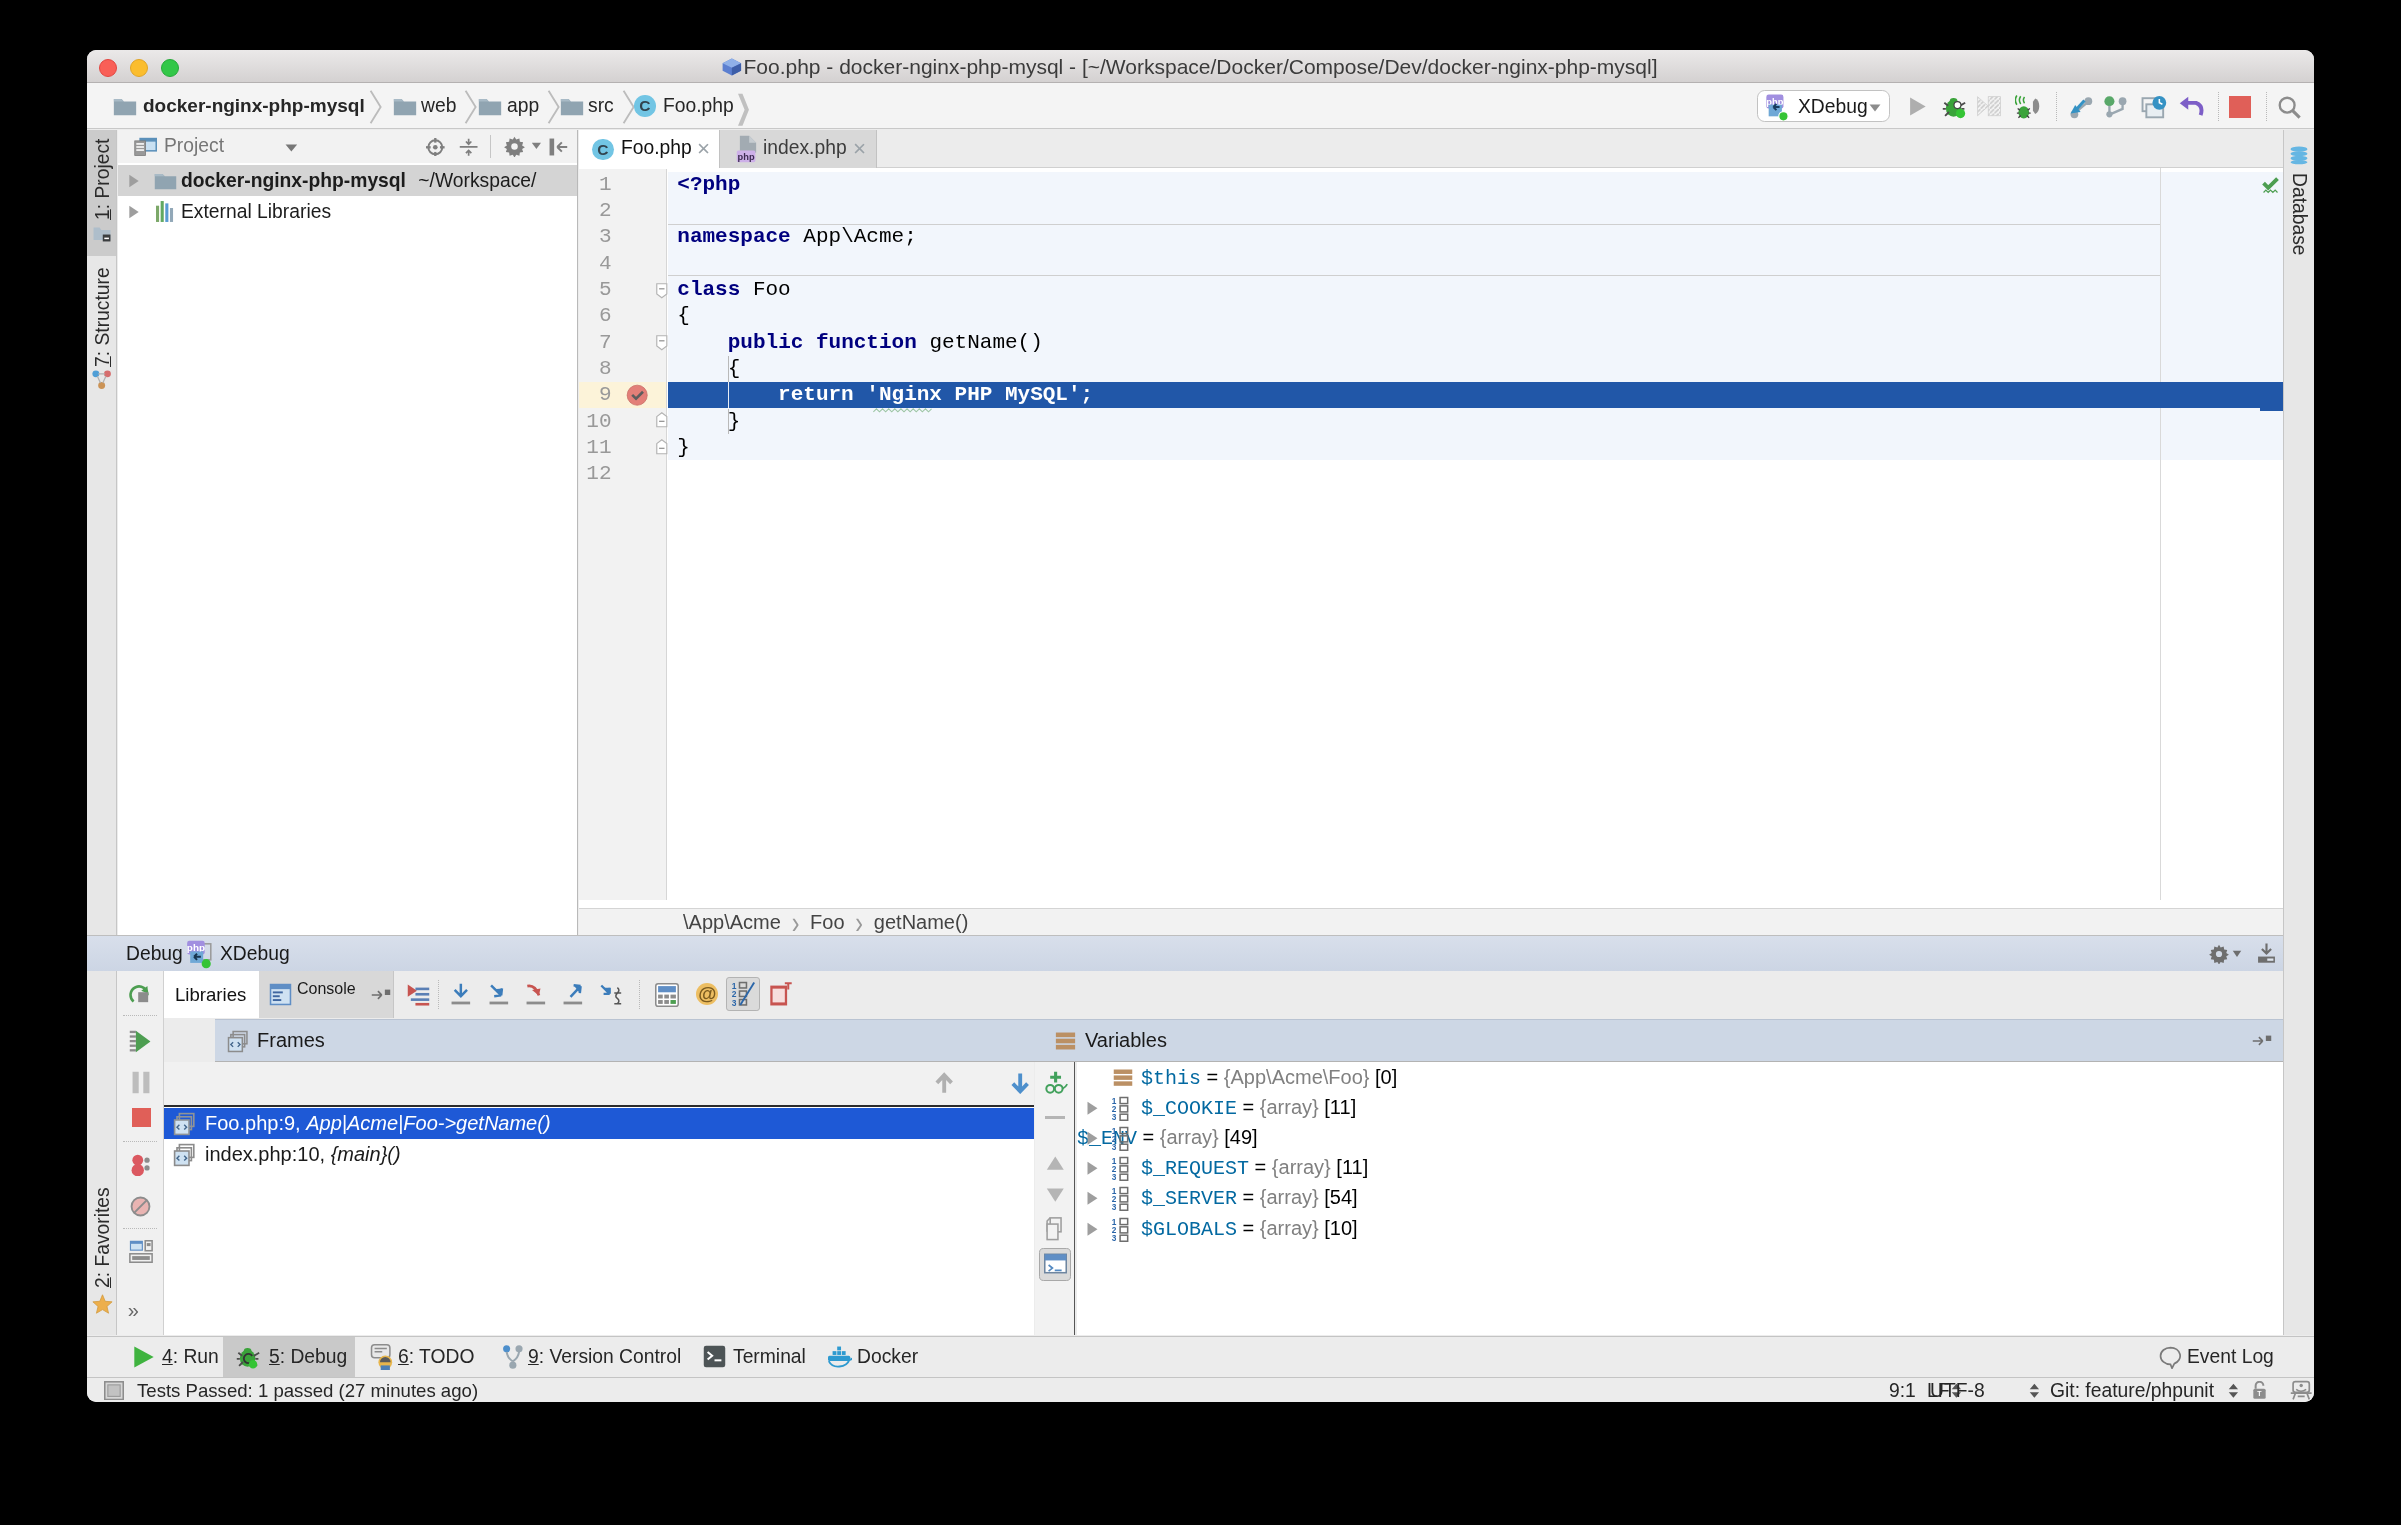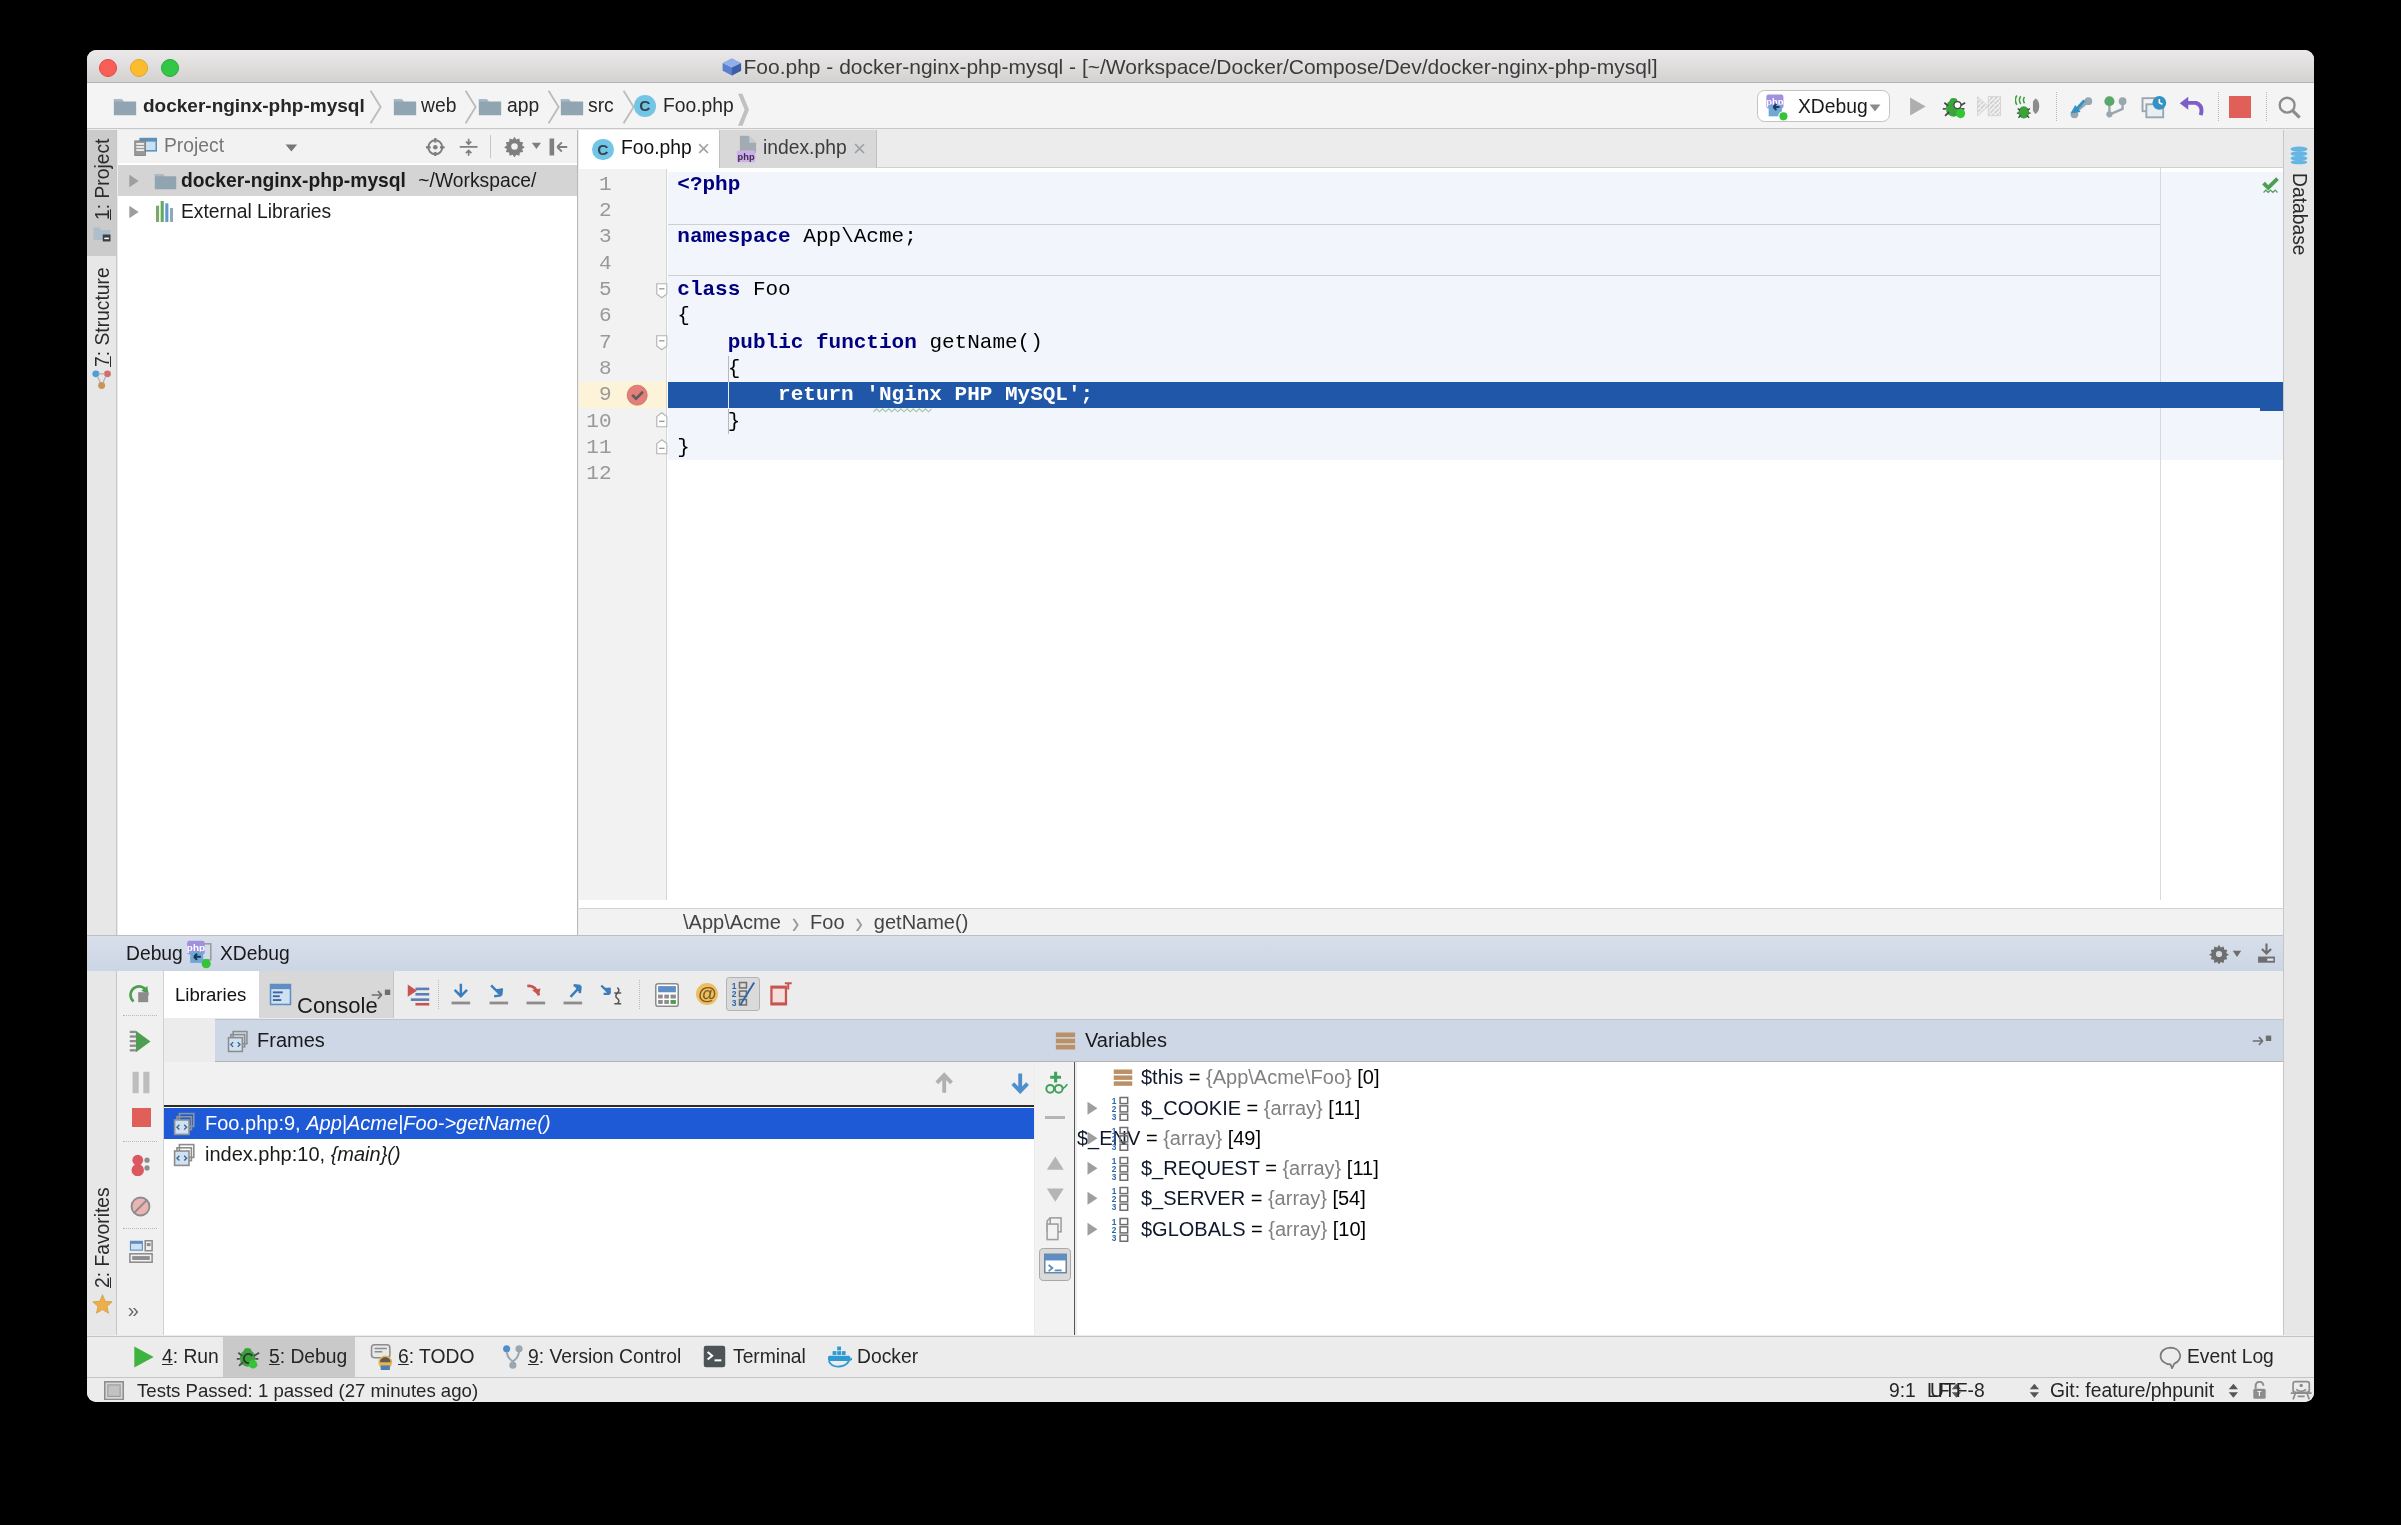--- a/index.html
+++ b/index.html
@@ -45,21 +45,21 @@
 
 #debug { position:absolute; left:0; bottom:67px; width:100%; height:400px; }
 #dbg-header { position:absolute; left:0; top:0; right:31px; height:36px; background:linear-gradient(#d8dfeb,#ccd5e4); border-top:0.8px solid #bebebe; font-size:20px; color:#1a1a1a; }
 #dbg-toolbar { position:absolute; left:30px; top:36px; right:31px; height:47px; background:#ececec; }
 #dbg-leftcol { position:absolute; left:30px; top:36px; width:47px; bottom:0; background:#f0f0f0; border-right:0.8px solid #d0d0d0; }
 .phead { position:absolute; top:84px; height:43px; background:#cdd7e5; border-top:0.8px solid #b9c3d2; border-bottom:0.8px solid #b3b3b3; display:flex; align-items:center; font-size:20px; color:#1a1a1a; }
 #frames-body { position:absolute; left:77px; top:127px; width:870px; bottom:0; background:#fff; }
 #watchcol { position:absolute; left:948px; top:127px; width:40px; bottom:0; background:#f2f2f2; border-right:1.5px solid #555; }
 #vars-body { position:absolute; left:990px; top:127px; right:31px; bottom:0; background:#fff; }
 .vrow { position:absolute; left:0; width:100%; height:30px; display:flex; align-items:center; font-size:20px; }
-.maroon { color:#0f172a; }
+.maroon { color:#0369a1;font-family:Liberation Mono, monospace; }
 .gray { color:#808080; }
 
 
 #btnbar { position:absolute; left:0; bottom:25.5px; width:100%; height:41px; background:#ececec; border-top:0.8px solid #c4c4c4; }
 .bbtn { position:absolute; top:0; height:100%; display:flex; align-items:center; font-size:19.3px; color:#262626; }
 #statusbar { position:absolute; left:0; bottom:0; width:100%; height:25px; background:#ececec; border-top:0.8px solid #c4c4c4; font-size:19.3px; color:#262626; }
 .sitem { position:absolute; top:0; height:25px; display:flex; align-items:center; }
 u { text-decoration:underline; }
 .it { font-style:italic; }
 </style>
@@ -406,21 +406,21 @@
       <div class="abs" style="left:47px; top:0px; width:95px; height:47px; background:#fff;"></div>
       <span class="abs" style="left:58px; top:13px; font-size:18.6px; color:#111;">Libraries</span>
       <div class="abs" style="left:142px; top:0px; width:135px; height:47px; background:#d8d8d8; border-right:0.8px solid #c6c6c6;"></div>
       <svg class="abs" style="left:152px; top:11.6px;" width="23" height="23" viewBox="0 0 30 30">
           <rect x="1" y="1" width="28" height="28" fill="#5f8ec5"></rect>
           <rect x="3" y="8" width="24" height="19" fill="#cfe2f2"></rect>
           <rect x="5" y="11" width="13" height="2.5" fill="#3e66a0"></rect>
           <rect x="5" y="16" width="9" height="2.5" fill="#3e66a0"></rect>
           <rect x="5" y="21" width="11" height="2.5" fill="#3e66a0"></rect>
         </svg>
-      <span class="abs" style="left:180px; top:22px; font-size:22px; color:#1a1a1a;">Console</span>
+      <span class="abs" style="left:180px; top:9px; font-size:16px; color:#1a1a1a;">Console</span>
       <svg class="abs" style="left:254px; top:17px;" width="20" height="14" viewBox="0 0 26 18">
           <path d="M1 9 H14 M14 9 l-5 -5 M14 9 l-5 5" stroke="#6e6e6e" stroke-width="2.2" fill="none"></path>
           <rect x="18" y="2" width="7" height="7" fill="#6e6e6e"></rect>
         </svg>
       <svg class="abs" style="left:289px; top:11.6px;" width="25" height="23" viewBox="0 0 32 30">
           <path fill="#c75450" d="M2 2 L14 10 L2 18 z"></path>
           <rect x="12" y="6" width="18" height="3.4" fill="#5a7fb5"></rect>
           <rect x="12" y="13" width="18" height="3.4" fill="#5a7fb5"></rect>
           <rect x="6" y="20" width="24" height="3.4" fill="#5a7fb5"></rect>
           <rect x="12" y="26" width="18" height="3.4" fill="#c75450"></rect>

